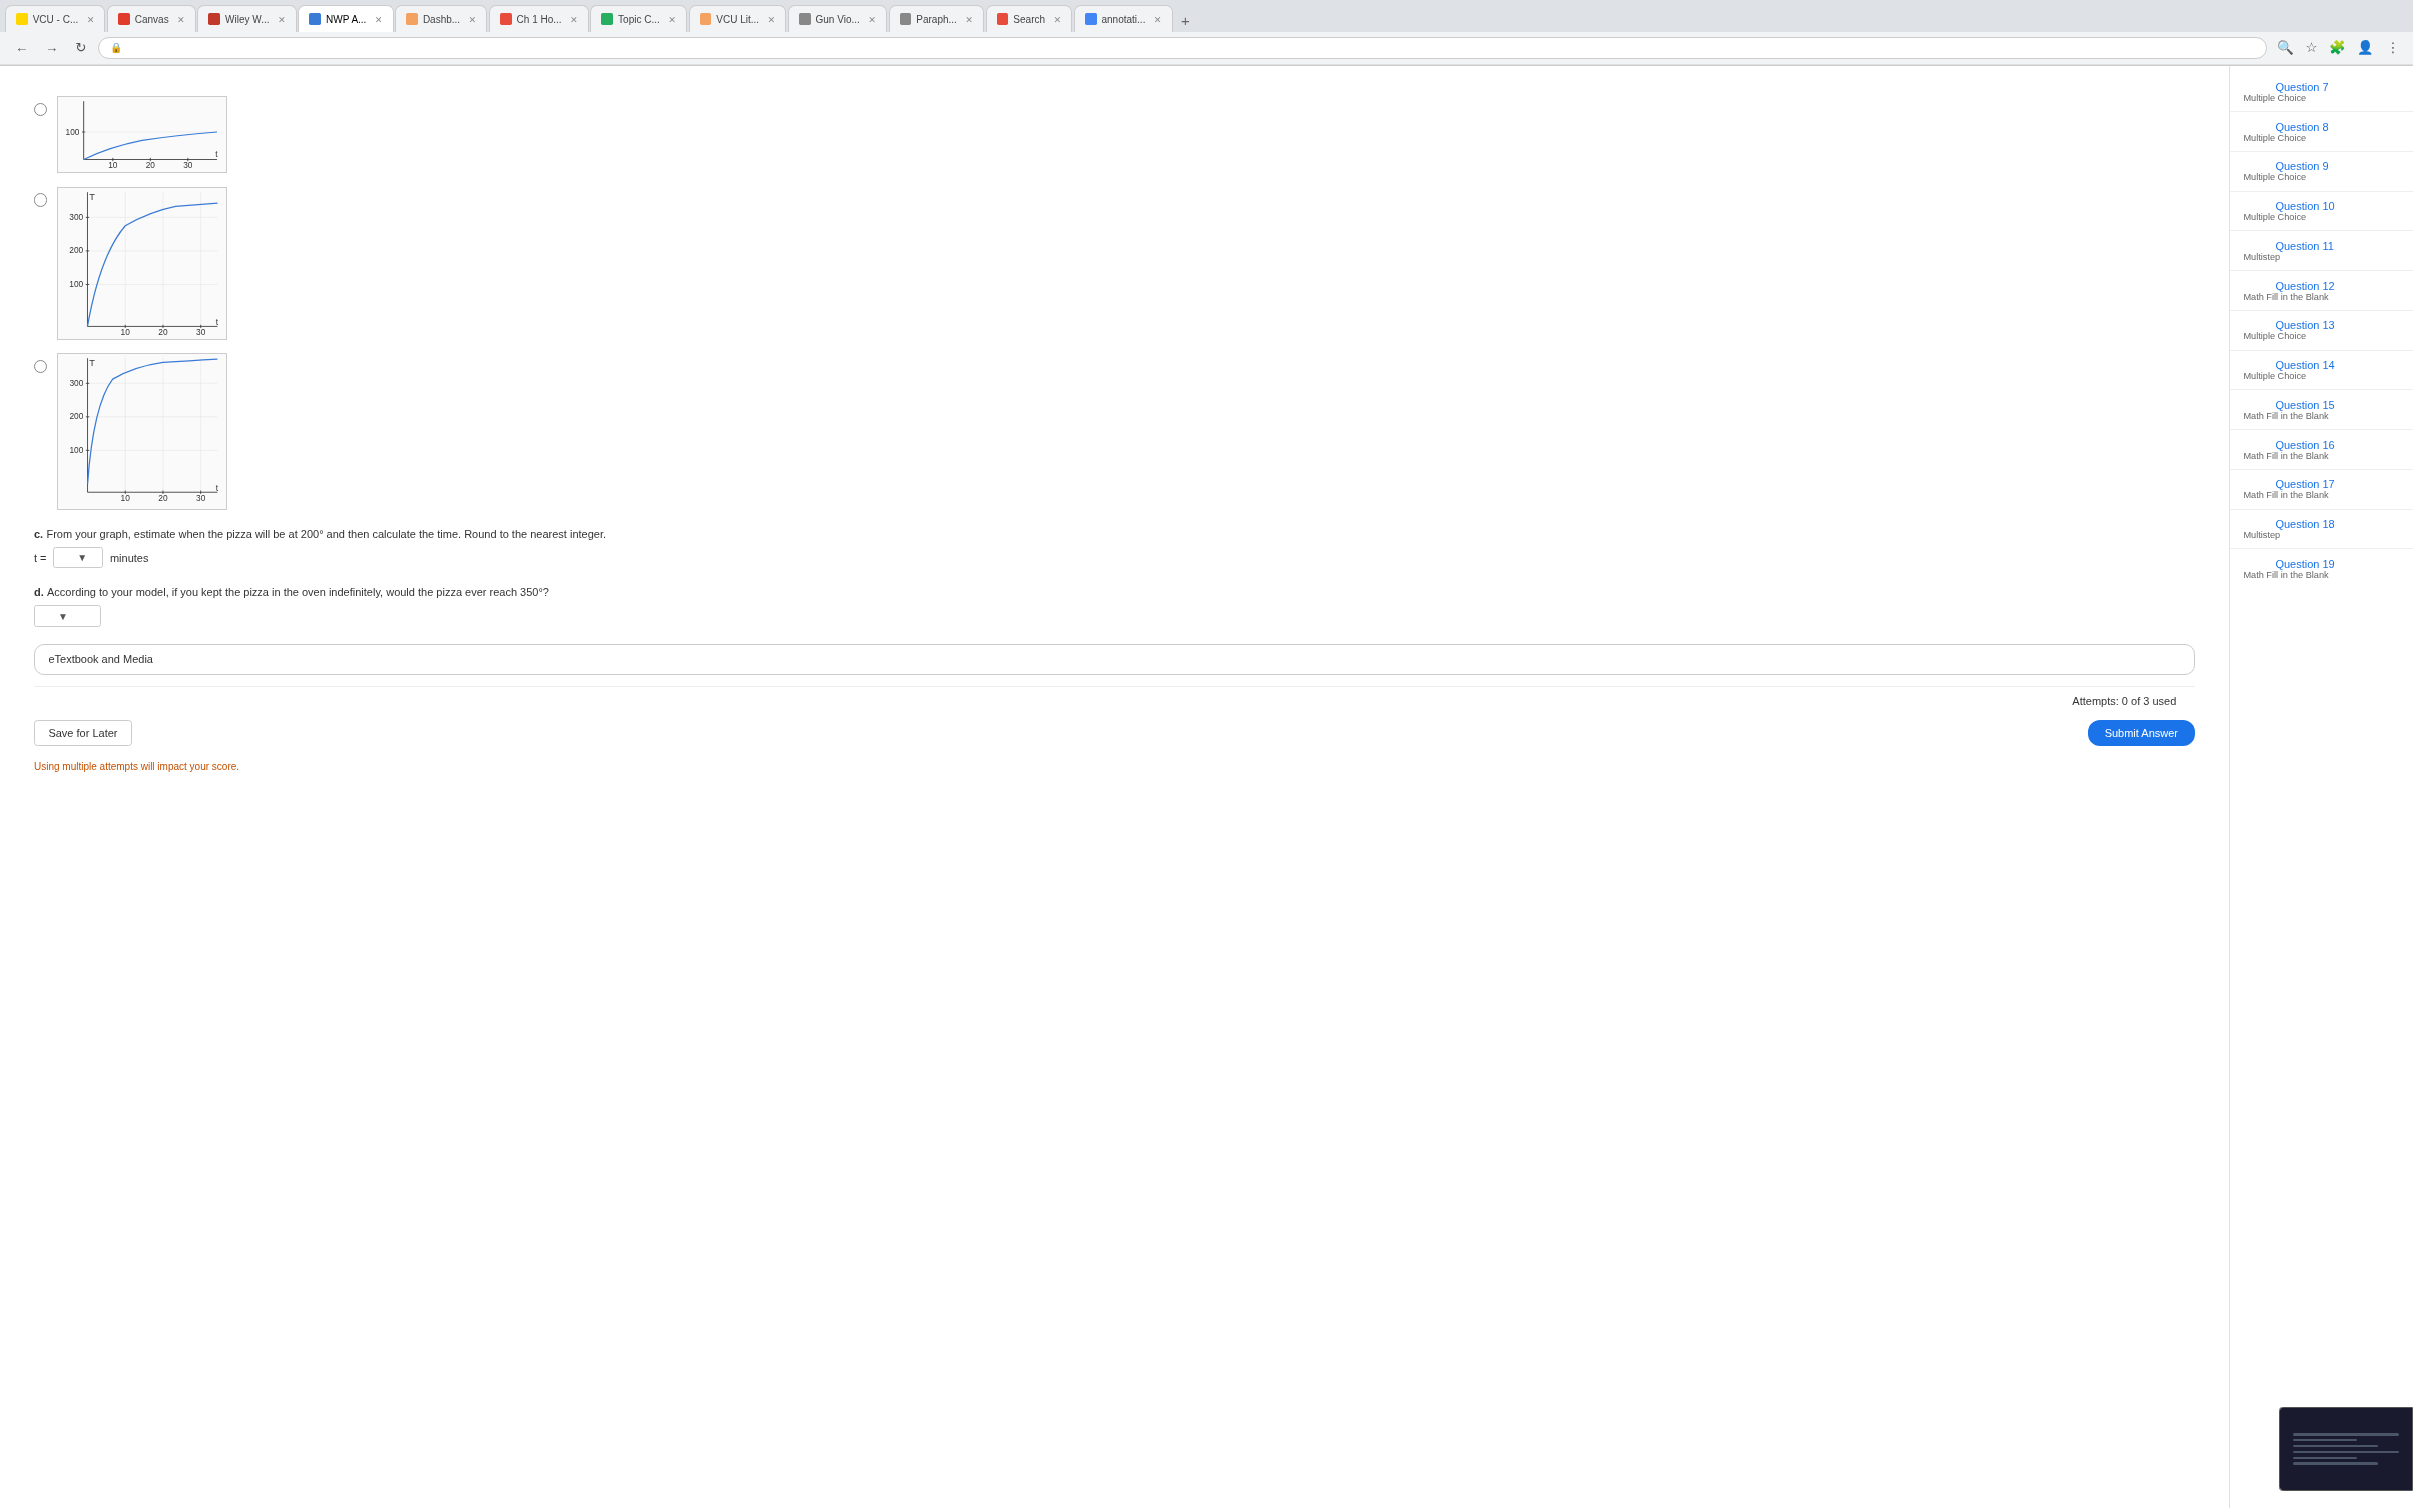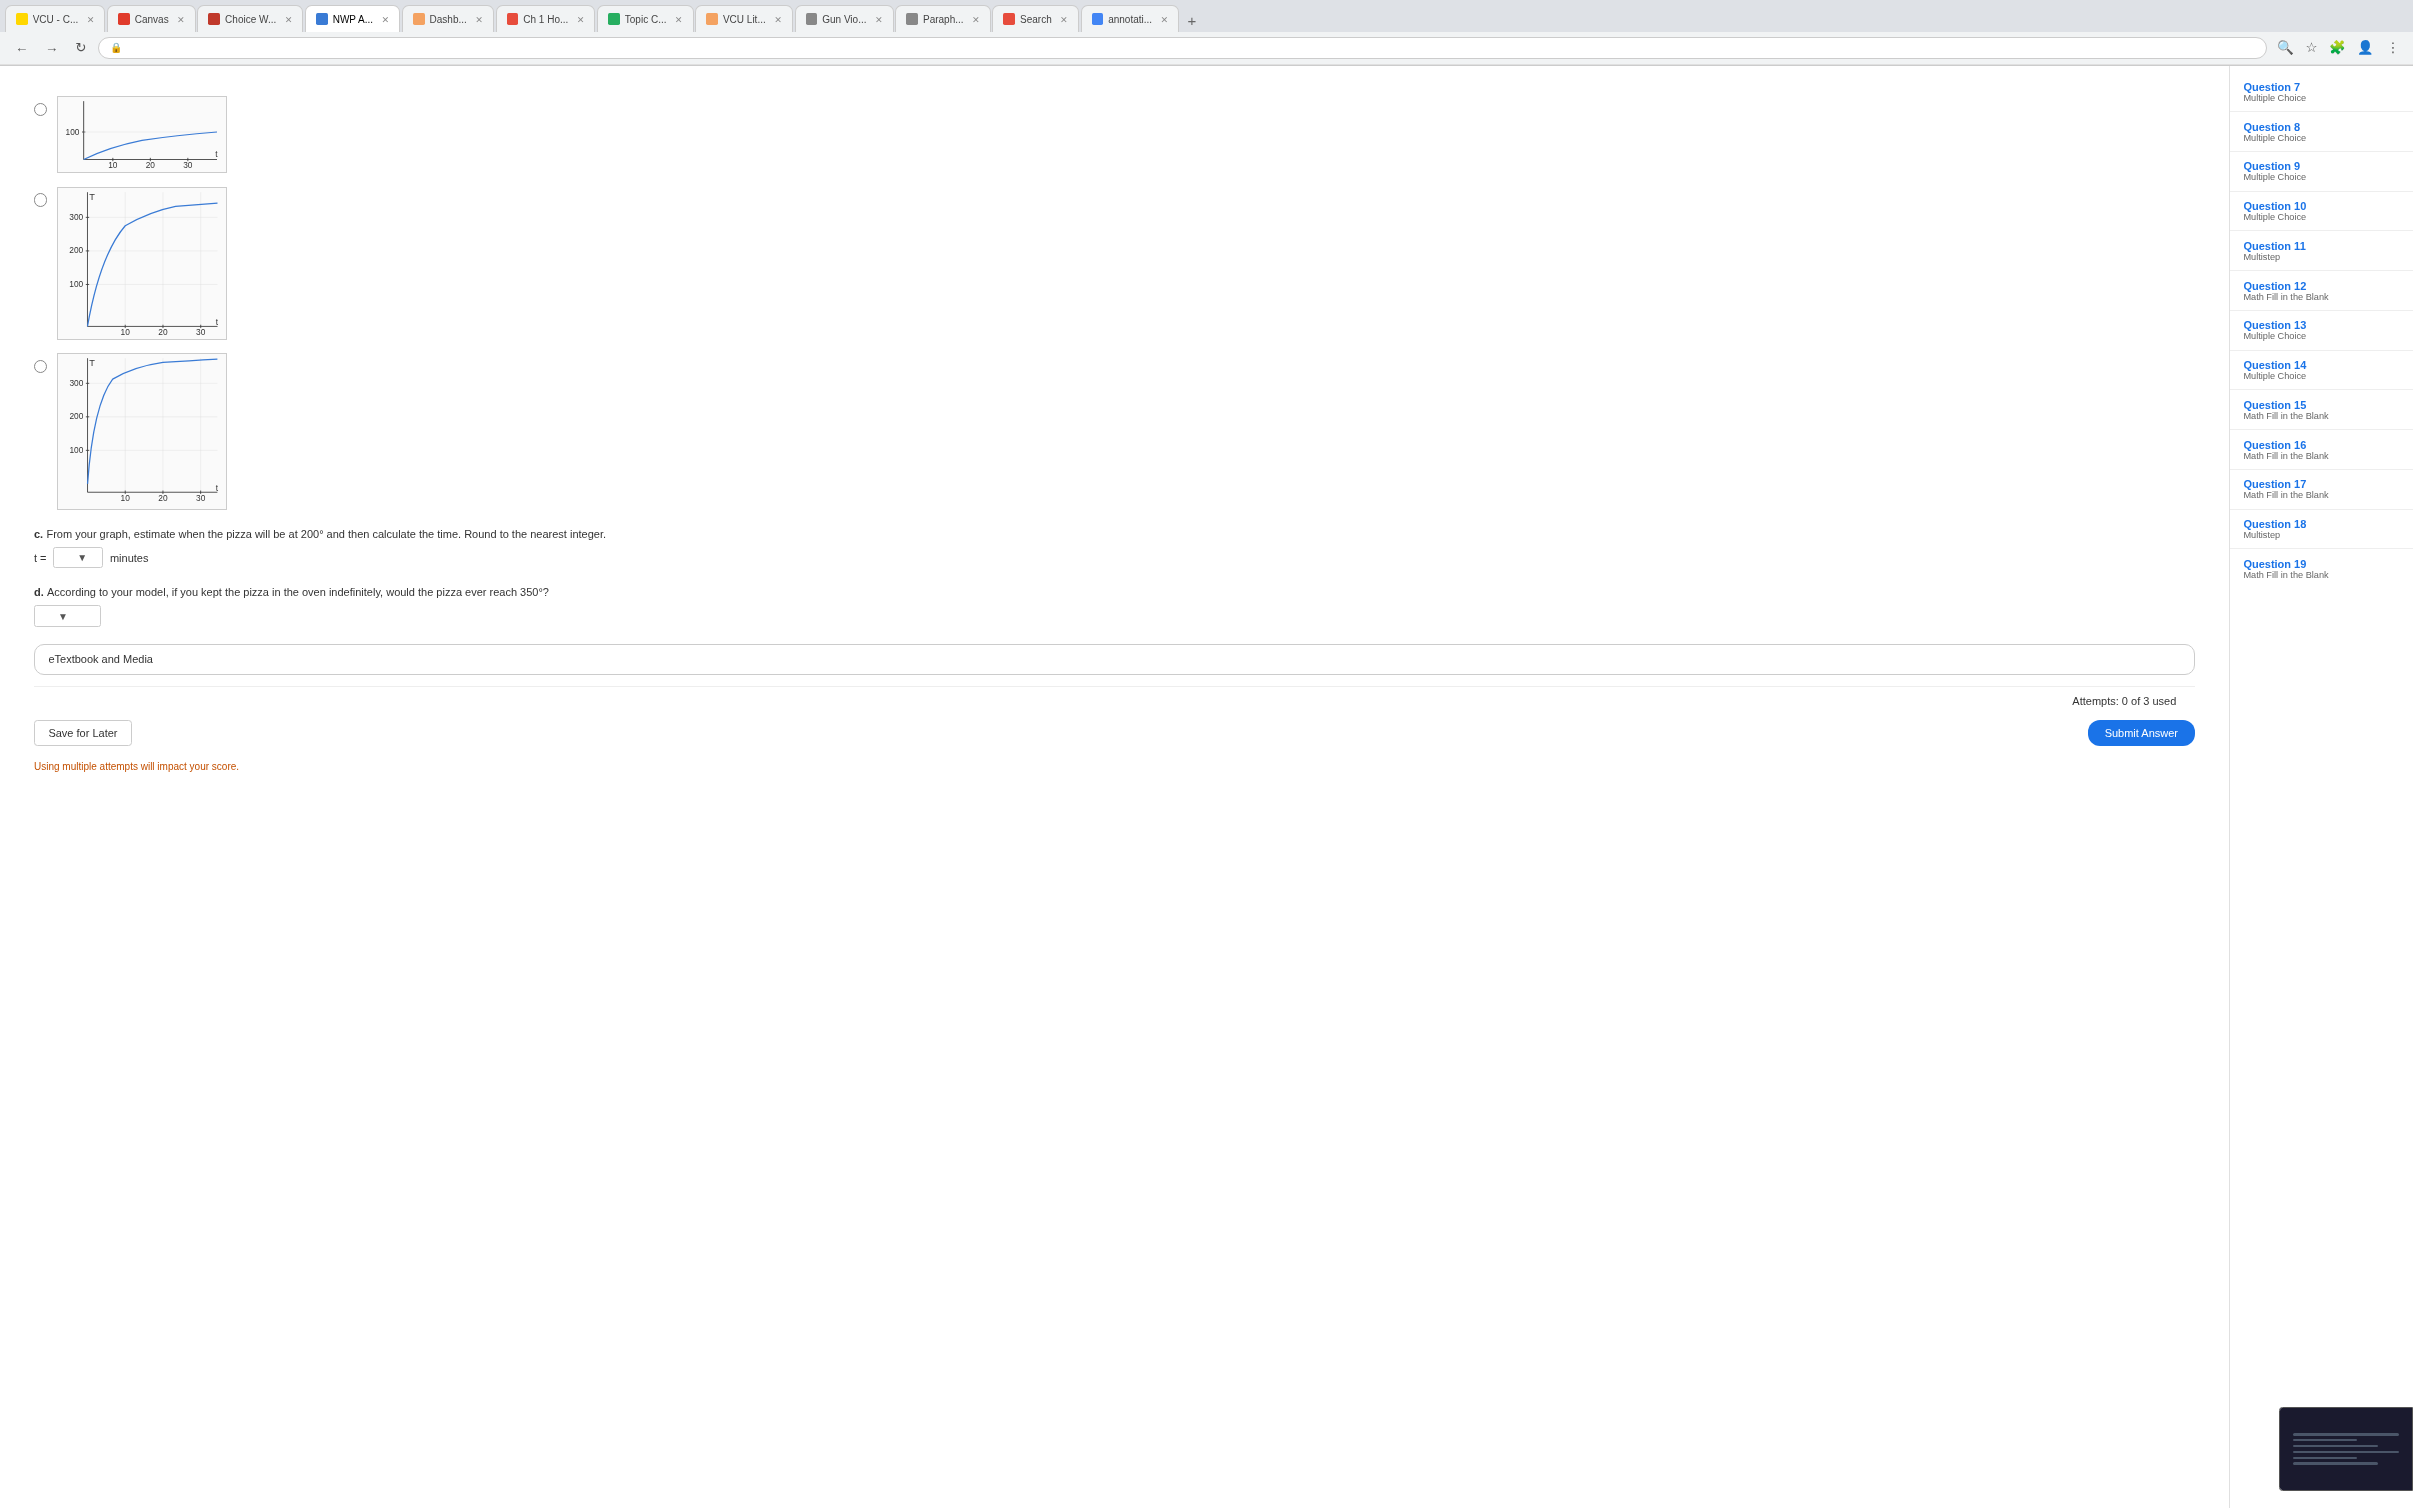--- a/index.html
+++ b/index.html
@@ -25,21 +25,21 @@
 
     
     .main-container { display: flex; flex: 1; overflow: hidden; }
 
     
     .content-area { flex: 1; overflow-y: auto; padding: 17px 34px; background: #fff; }
 
     
     .sidebar { width: 184px; border-left: 0.8px solid #e0e0e0; overflow-y: auto; padding: 8.4px 0; background: #fff; flex-shrink: 0; }
     .sidebar-item { padding: 6.7px 13.4px; cursor: pointer; }
-    .sidebar-item .q-title { color: #1a73e8; font-size: 11px; font-weight: 700; }
+    .sidebar-item .q-title { color: #1a73e8; font-size: 11px; font-weight: 400; margin-left: 32px; }
     .sidebar-item .q-subtitle { color: #666; font-size: 9.2px; }
     .sidebar-divider { border-top: 0.8px solid #eee; margin: 1.7px 0; }
 
     
     .graph-option { display: flex; align-items: flex-start; gap: 10px; margin: 13.4px 0; }
     .radio-btn { width: 13.4px; height: 13.4px; border-radius: 50%; border: 1.7px solid #888; margin-top: 6.7px; flex-shrink: 0; background: #fff; }
     .graph-container { border: 0.8px solid #ccc; background: #fafafa; position: relative; }
     .graph-svg { display: block; }
 
     
@@ -79,21 +79,21 @@
       <span class="tab-label">VCU - C...</span>
       <span class="tab-close">✕</span>
     </div>
     <div class="tab">
       <div class="tab-favicon" style="background:#e03b2b;"></div>
       <span class="tab-label">Canvas</span>
       <span class="tab-close">✕</span>
     </div>
     <div class="tab">
       <div class="tab-favicon" style="background:#c0392b;"></div>
-      <span class="tab-label">Choice W...</span>
+      <span class="tab-label">Wiley W...</span>
       <span class="tab-close">✕</span>
     </div>
     <div class="tab active">
       <div class="tab-favicon" style="background:#3a7bd5;"></div>
       <span class="tab-label">NWP A...</span>
       <span class="tab-close">✕</span>
     </div>
     <div class="tab">
       <div class="tab-favicon" style="background:#f4a261;"></div>
       <span class="tab-label">Dashb...</span>

